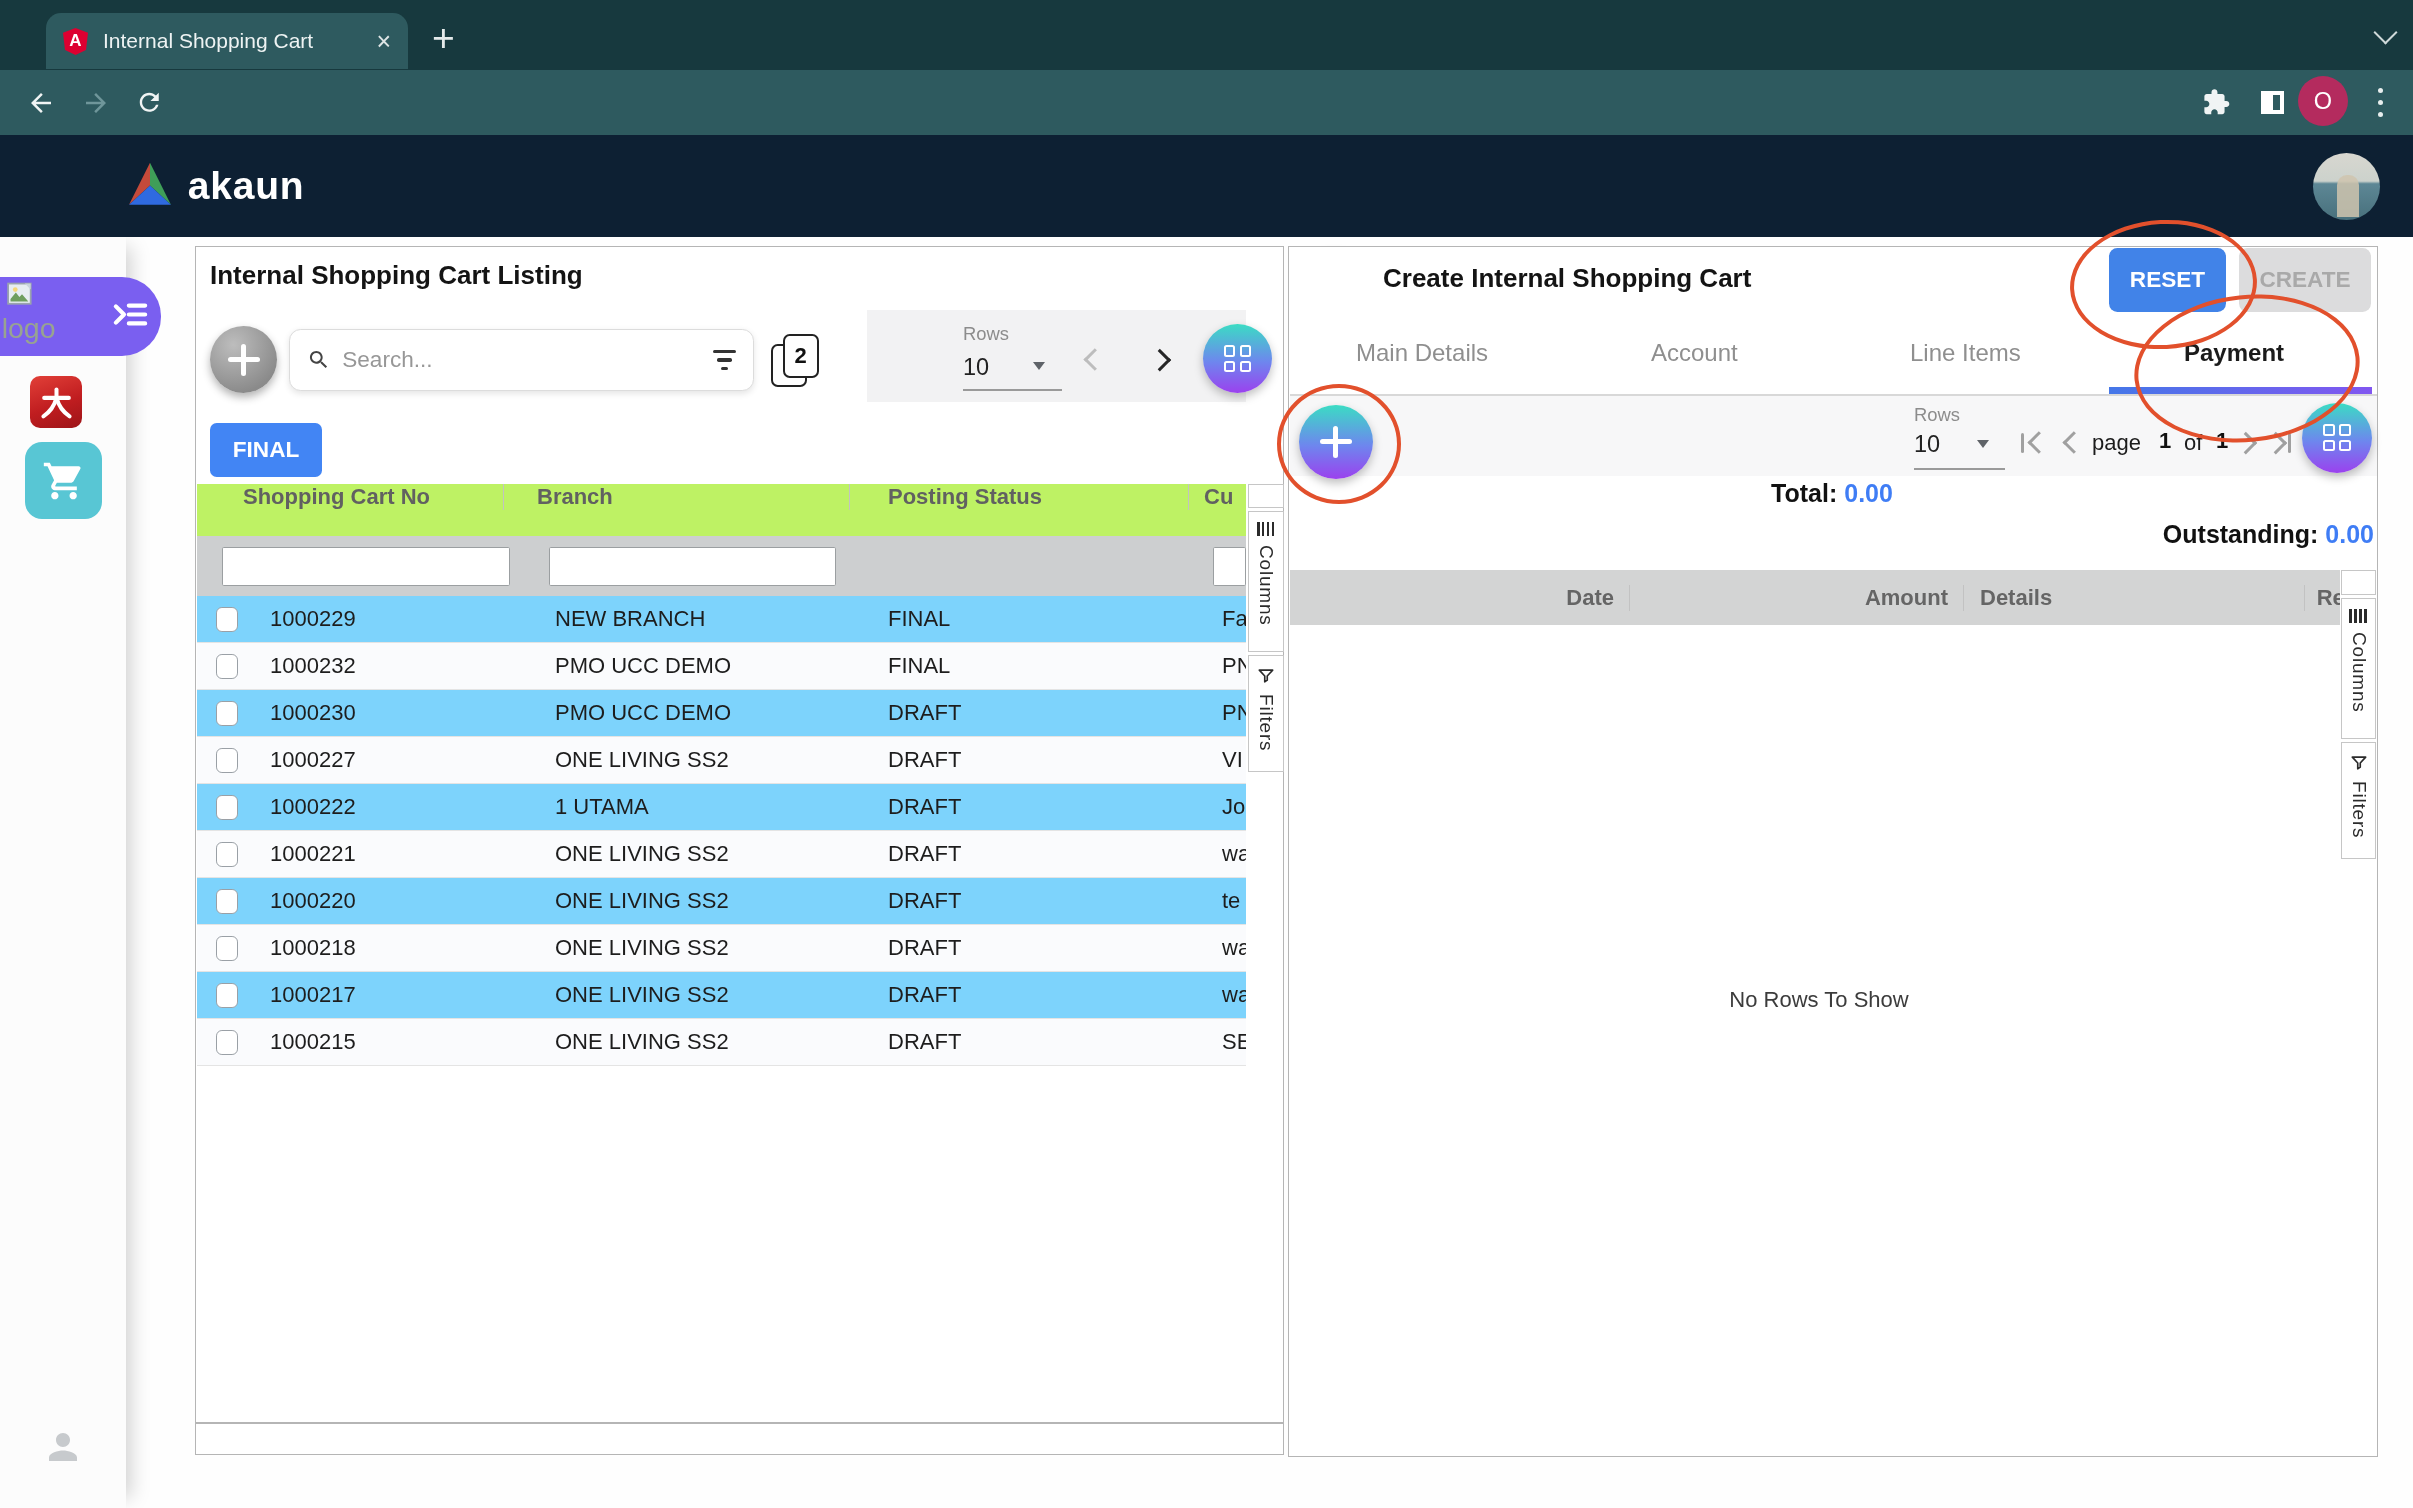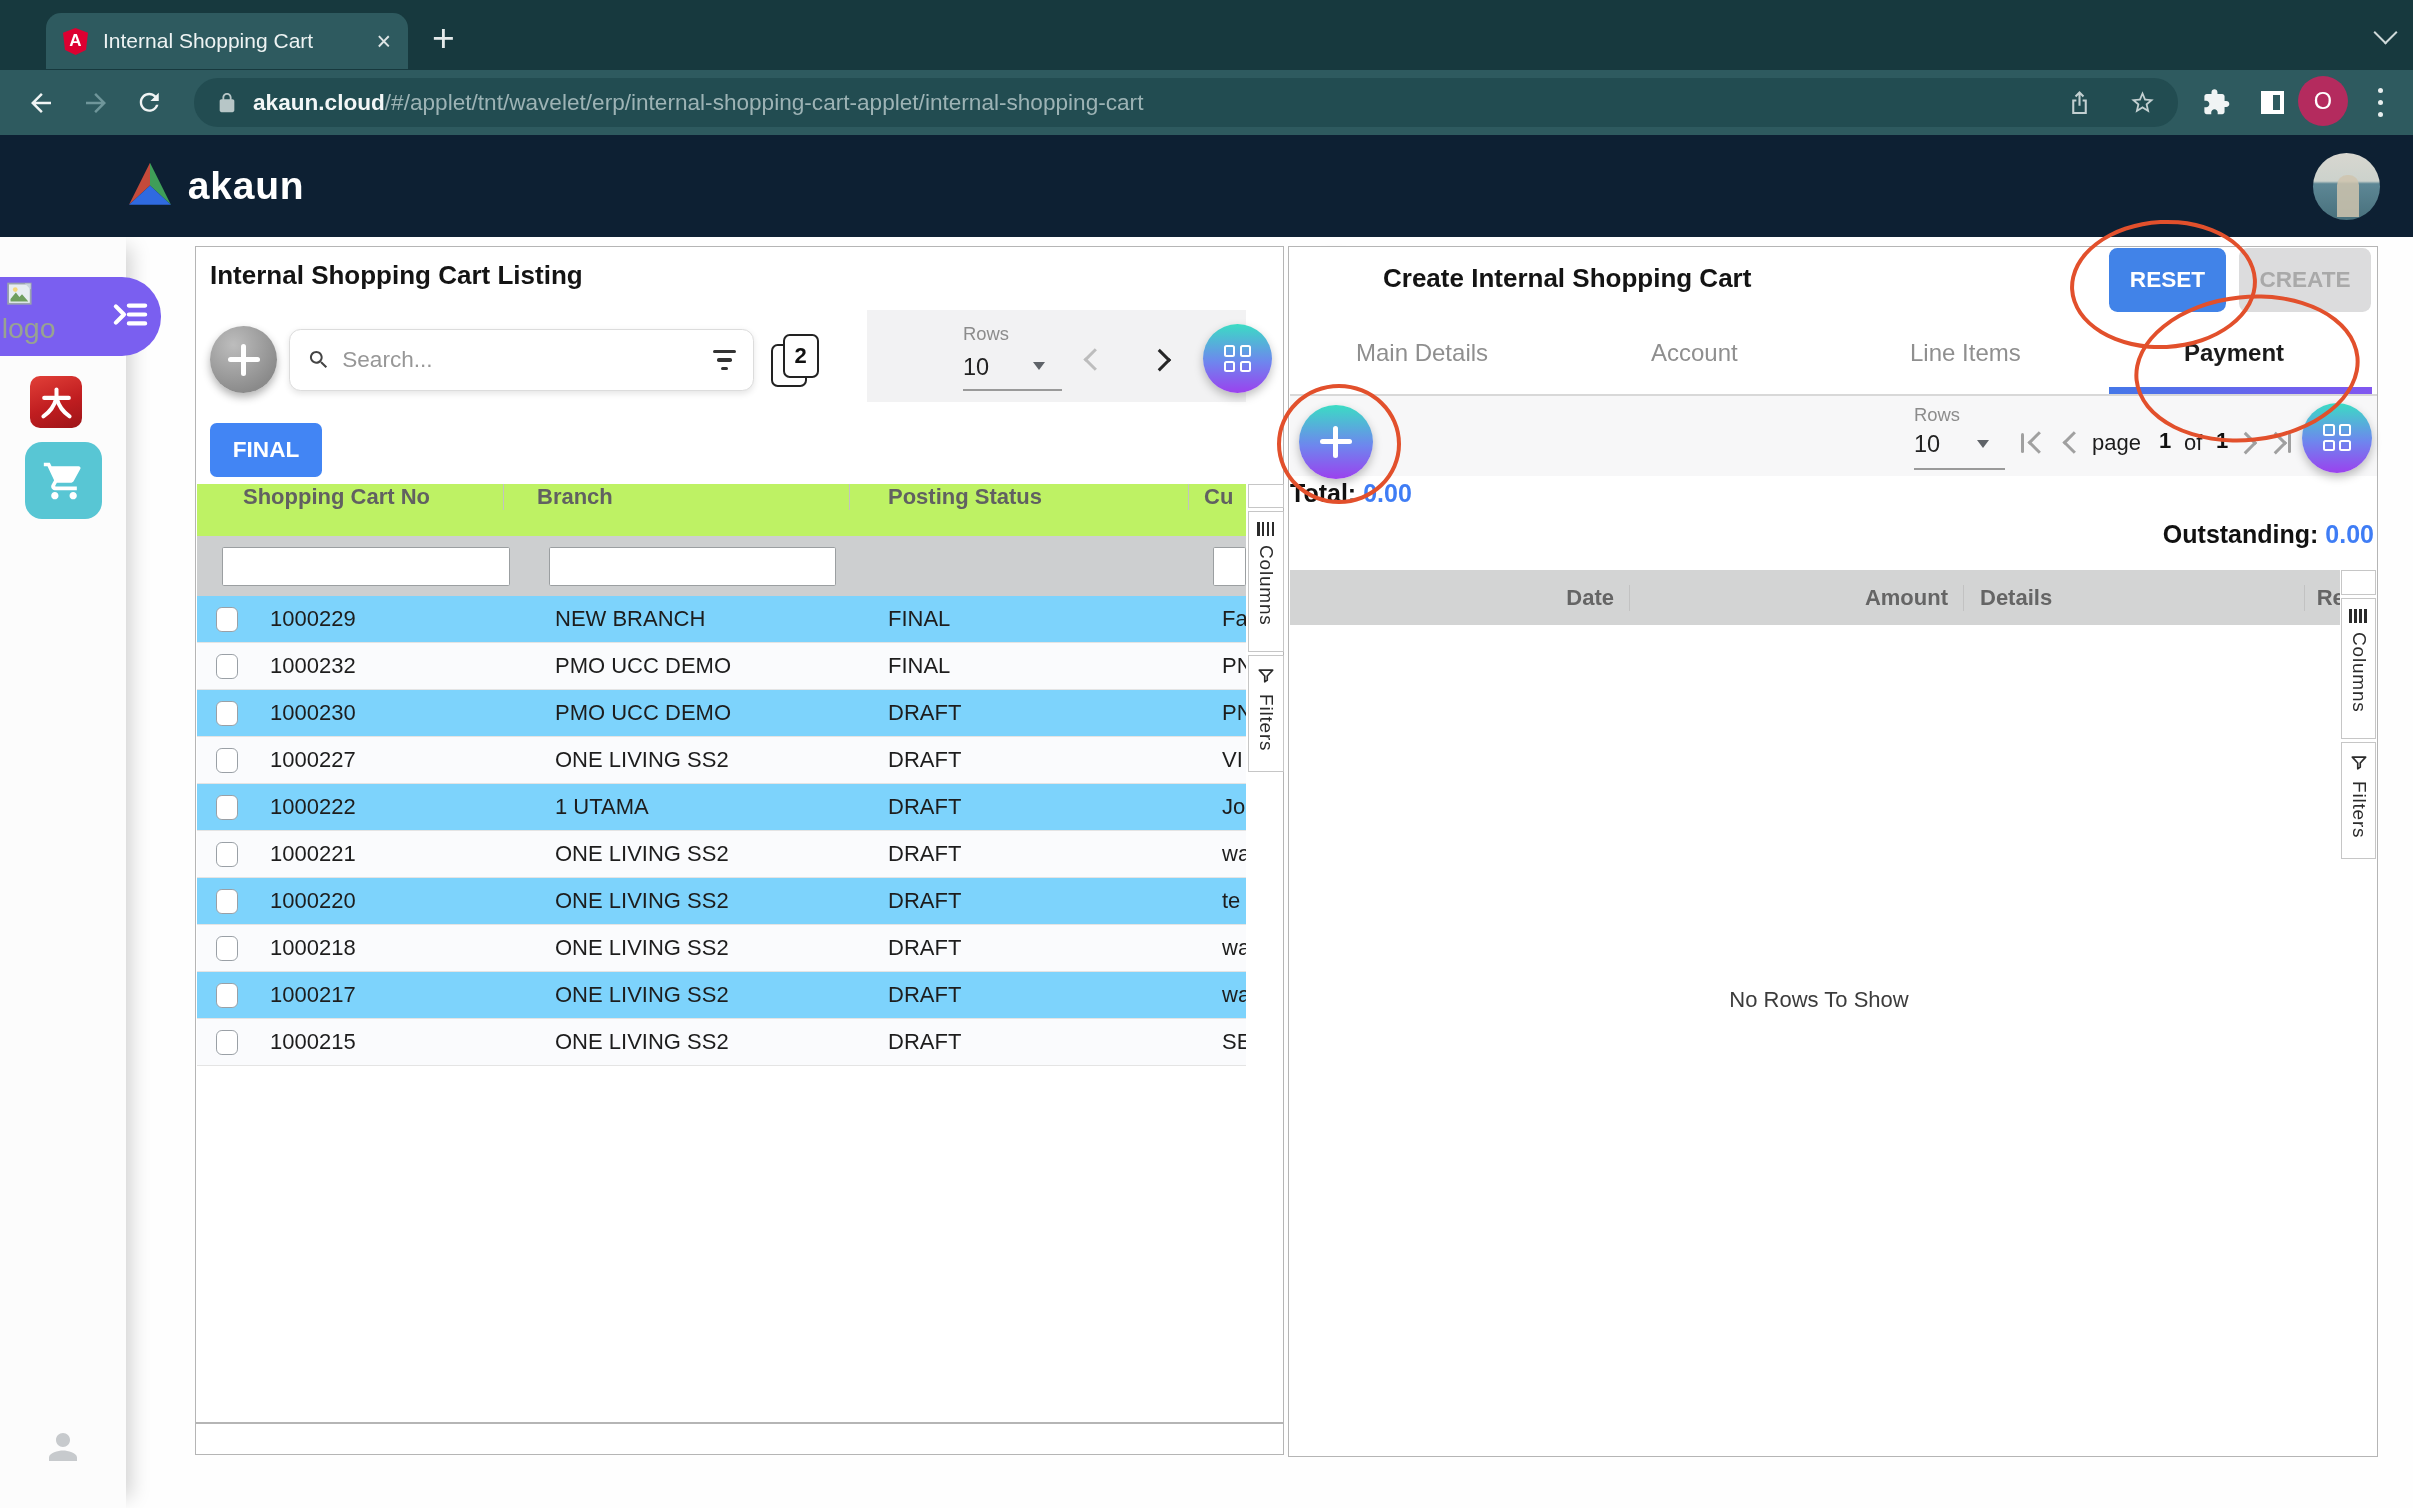--- a/index.html
+++ b/index.html
@@ -122,21 +122,21 @@
   .dtab{position:absolute;top:339px;font-size:24px;color:#8f8f8f;z-index:4;}
   #tab-payment{color:#1b1b1b;font-weight:600;}
   #tab-underline{left:2109px;top:387px;width:263px;height:6.7px;z-index:4;
       background:linear-gradient(90deg,#4577e8,#8157f0);}
   #tabs-divider{left:1290px;top:394px;width:1087px;height:1.7px;background:#d8d8d8;z-index:4;}
   #detail-rowsbar{left:1290px;top:396px;width:1087px;height:80px;background:#f7f7f8;z-index:4;}
   #add-detail{left:1299px;top:405px;width:74px;height:74px;z-index:5;}
   .pgword{position:absolute;font-size:22px;color:#1c1c1c;}
   .pgnum{position:absolute;font-size:22px;color:#111;font-weight:700;}
   .pgbar{position:absolute;width:3.4px;height:20px;background:#a0a0a0;border-radius:1.7px;}
-  #total-line{left:1290px;top:479px;width:1084px;text-align:left;font-size:25px;font-weight:700;color:#111;z-index:4;}
+  #total-line{left:1290px;top:479px;width:1084px;text-align:center;font-size:25px;font-weight:700;color:#111;z-index:4;}
   #outstanding-line{left:1290px;top:520px;width:1084px;text-align:right;font-size:25px;font-weight:700;color:#111;z-index:4;}
   .money{color:#3f7df5;}
 
   #rtable{left:1290px;top:570px;width:1050px;z-index:4;font-size:22px;}
   .rhead{display:flex;align-items:center;height:55px;background:#d3d4d4;color:#656565;font-weight:600;}
   .r-date{width:339px;text-align:right;padding-right:15px;box-sizing:border-box;}
   .r-amount{width:334px;text-align:right;padding-right:15px;box-sizing:border-box;border-left:1.7px solid #c2c2c2;}
   .r-details{width:341px;padding-left:16px;box-sizing:border-box;border-left:1.7px solid #c2c2c2;}
   .r-rem{flex:1;padding-left:11.7px;border-left:1.7px solid #c2c2c2;overflow:hidden;white-space:nowrap;}
   #empty-msg{left:1710px;top:987px;width:218px;text-align:center;font-size:22px;color:#3c3c3c;z-index:4;}
@@ -169,32 +169,20 @@
       </svg>
   </div>
   <div class="tool-ic" style="left:77px;width:37px;">
     <svg width="30" height="30" viewBox="0 0 24 24" style="transform:scaleX(-1)">
         <path d="M20 11H7.83l5.59-5.59L12 4l-8 8 8 8 1.41-1.41L7.83 13H20v-2z" fill="#6f969a"></path>
       </svg>
   </div>
   <div class="tool-ic" style="left:131px;width:37px;">
     <svg width="28.5" height="28.5" viewBox="0 0 24 24">
         <path d="M17.65 6.35C16.2 4.9 14.21 4 12 4c-4.42 0-7.99 3.58-7.99 8s3.57 8 7.99 8c3.73 0 6.84-2.55 7.73-6h-2.08c-.82 2.33-3.04 4-5.65 4-3.31 0-6-2.69-6-6s2.69-6 6-6c1.66 0 3.14.69 4.22 1.78L13 11h7V4l-2.35 2.35z" fill="#f0f4f4"></path>
-      </svg>
-  </div>
-  <div id="urlbar" class="abs">
-    <svg width="22" height="22" viewBox="0 0 24 24">
-        <path d="M18 8h-1V6c0-2.76-2.24-5-5-5S7 3.24 7 6v2H6c-1.1 0-2 .9-2 2v10c0 1.1.9 2 2 2h12c1.1 0 2-.9 2-2V10c0-1.1-.9-2-2-2zM9 6c0-1.66 1.34-3 3-3s3 1.34 3 3v2H9V6z" fill="#b7c6c7"></path>
-      </svg>
-    <div id="url-text"><span id="url-host">akaun.cloud</span><span id="url-path">/#/applet/tnt/wavelet/erp/internal-shopping-cart-applet/internal-shopping-cart</span></div>
-    <svg width="25" height="25" viewBox="0 0 24 24" style="margin-right:37px;">
-        <path d="M12 1l4.5 4.5-1.4 1.4L13 4.8V15h-2V4.8L8.9 6.9 7.5 5.5 12 1zM5 9h4v2H7v10h10V11h-2V9h4v14H5V9z" fill="#c3d0d1"></path>
-      </svg>
-    <svg width="27" height="27" viewBox="0 0 24 24">
-        <path d="M22 9.24l-7.19-.62L12 2 9.19 8.63 2 9.24l5.46 4.73L5.82 21 12 17.27 18.18 21l-1.63-7.03L22 9.24zM12 15.4l-3.76 2.27 1-4.28-3.32-2.88 4.38-.38L12 6.1l1.71 4.04 4.38.38-3.32 2.88 1 4.28L12 15.4z" fill="#c3d0d1"></path>
       </svg>
   </div>
   <div class="tool-ic" style="left:2197px;width:39px;">
     <svg width="28.5" height="28.5" viewBox="0 0 24 24">
         <path d="M20.5 11H19V7c0-1.1-.9-2-2-2h-4V3.5C13 2.12 11.88 1 10.5 1S8 2.12 8 3.5V5H4c-1.1 0-1.99.9-1.99 2v3.8H3.5c1.49 0 2.7 1.21 2.7 2.7s-1.21 2.7-2.7 2.7H2V20c0 1.1.9 2 2 2h3.8v-1.5c0-1.49 1.21-2.7 2.7-2.7 1.49 0 2.7 1.21 2.7 2.7V22H17c1.1 0 2-.9 2-2v-4h1.5c1.38 0 2.5-1.12 2.5-2.5S21.88 11 20.5 11z" fill="#f0f4f4"></path>
       </svg>
   </div>
   <div class="tool-ic" style="left:2253px;width:39px;">
     <div style="width:23.5px;height:23.5px;border:4.2px solid #fff;box-sizing:border-box;background:linear-gradient(90deg,#fff 0 55%,transparent 55%);"></div>
   </div>

